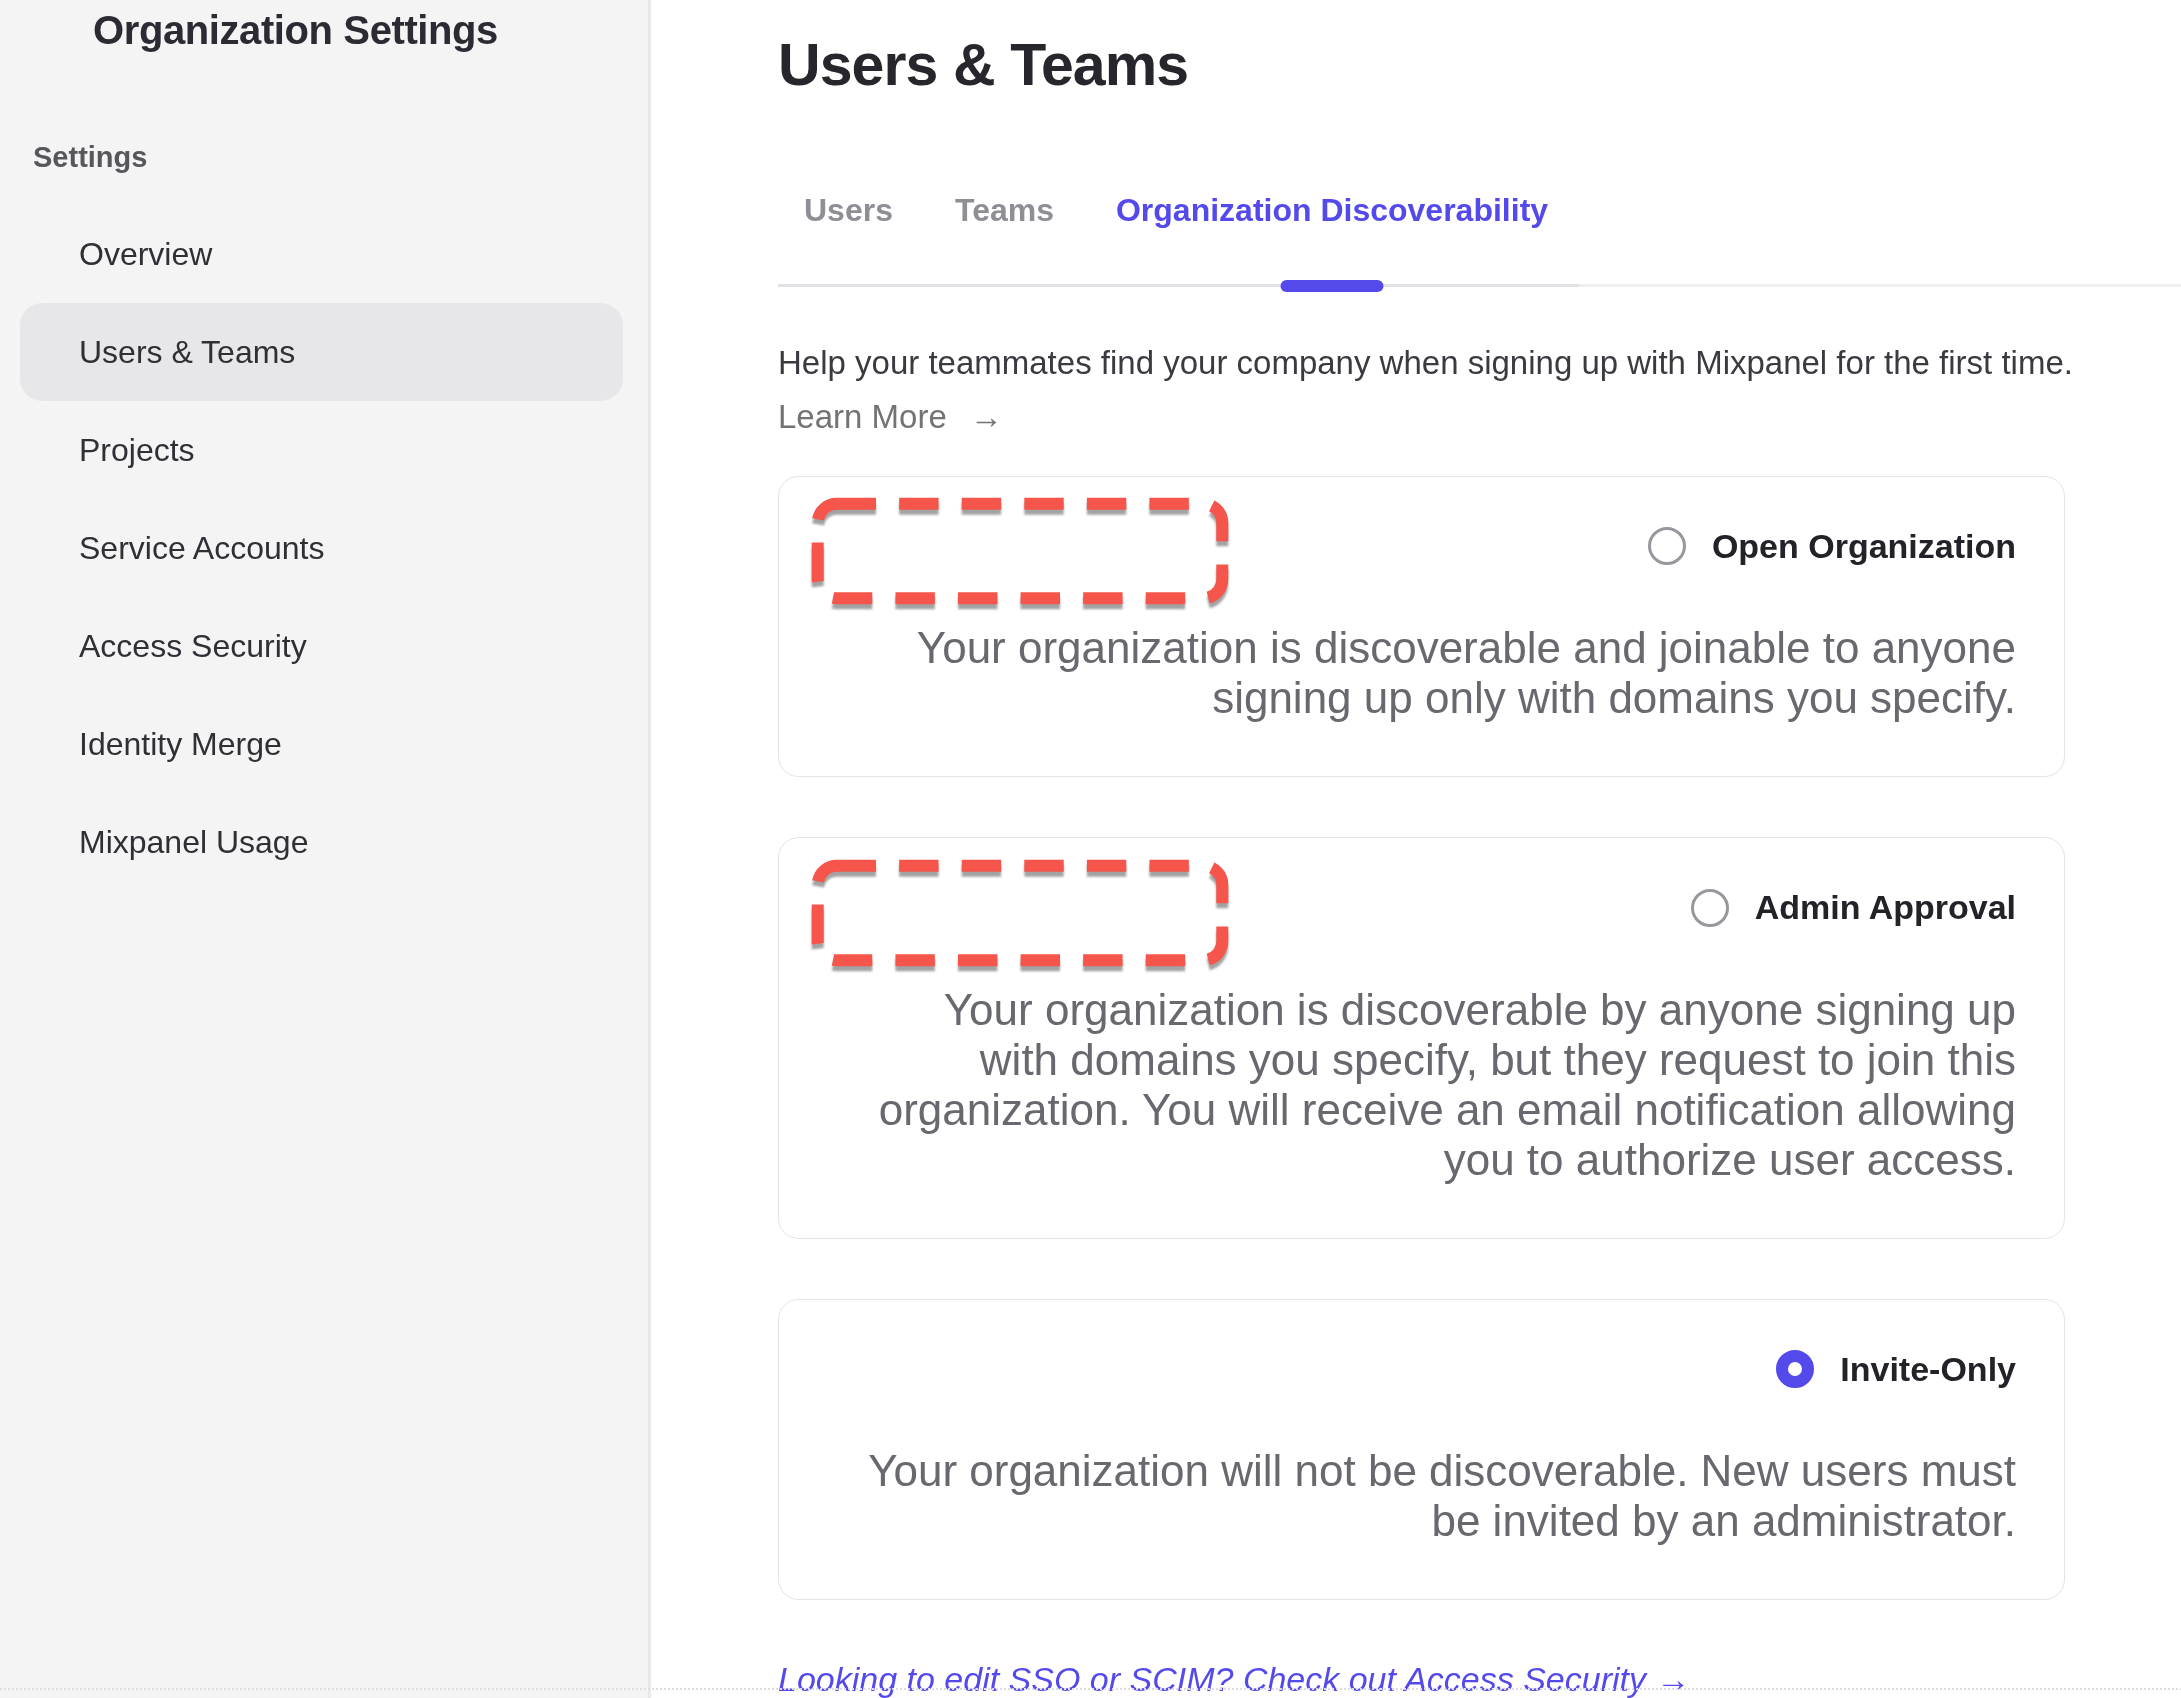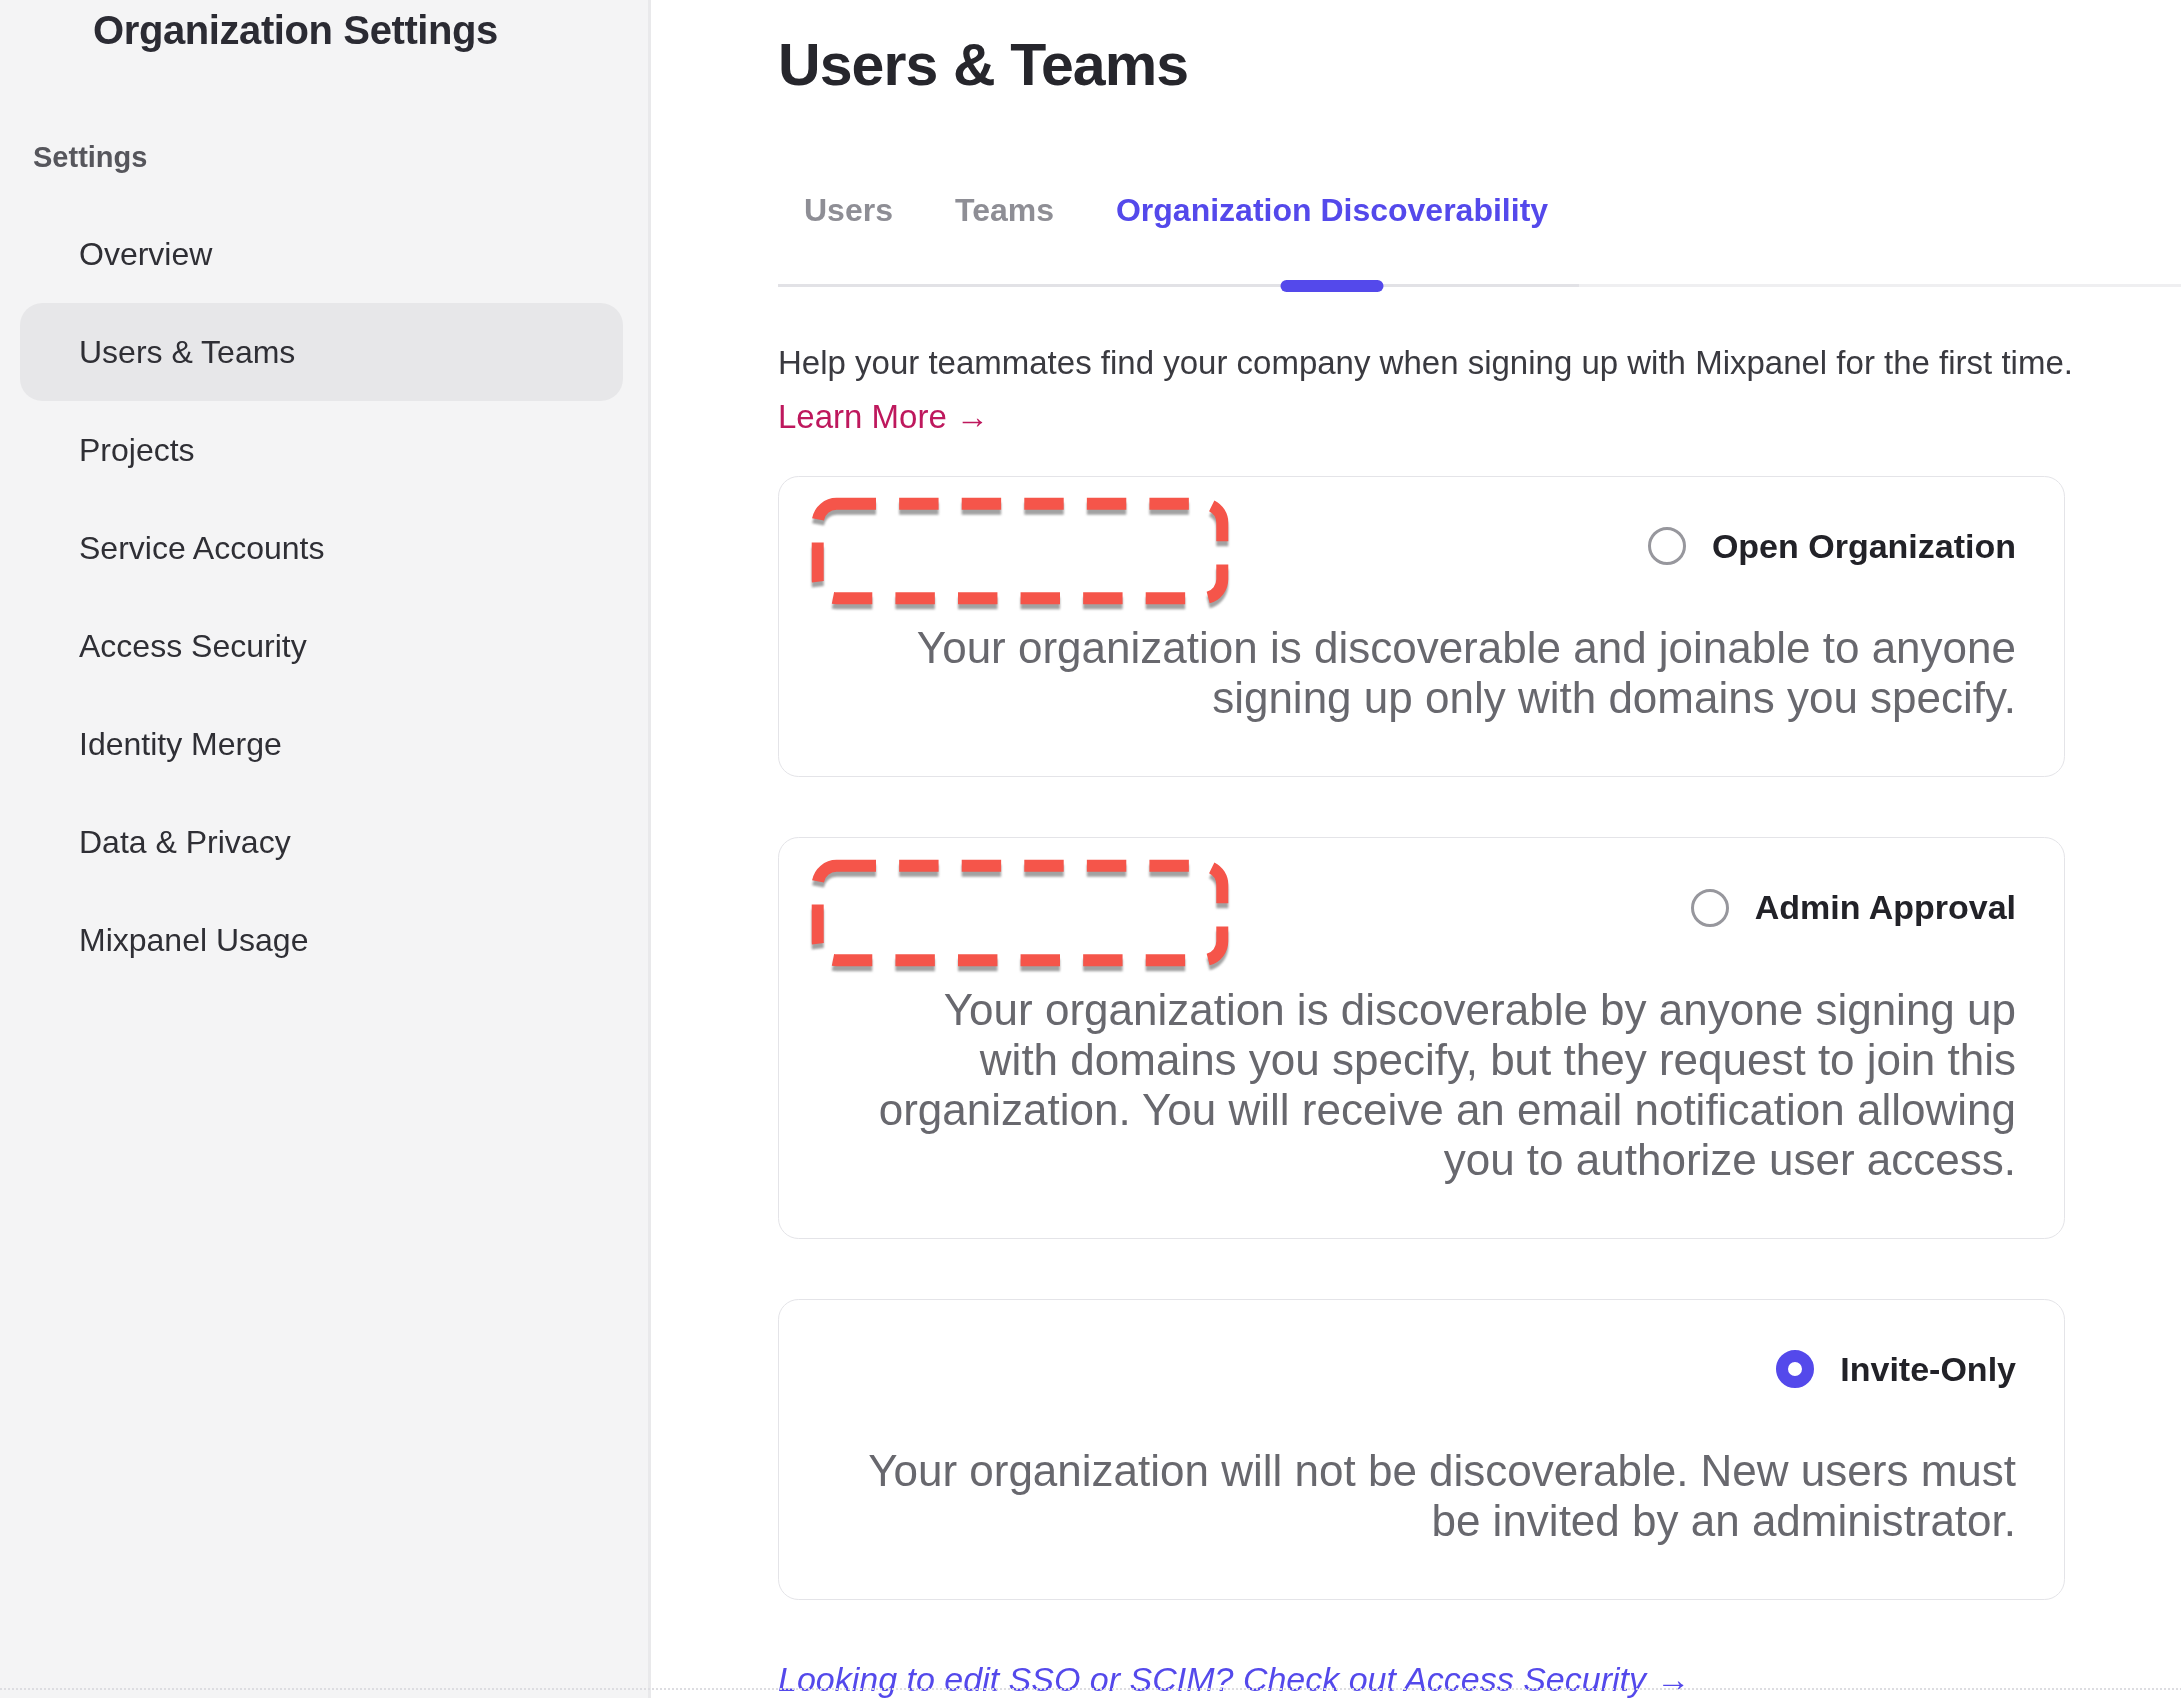--- a/index.html
+++ b/index.html
@@ -107,24 +107,24 @@
 
   .intro {
     margin-top: 57px;
     font-size: 33px;
     color: #3a3a40;
     white-space: nowrap;
   }
   .learn-more {
     display: inline-flex;
     align-items: center;
-    gap: 9px;
+    gap: 23px;
     margin-top: 15.5px;
     font-size: 33px;
-    color: #be185d;
+    color: #737373;
     text-decoration: none;
     cursor: pointer;
   }
 
   .card {
     position: relative;
     width: 1287px;
     border: 1.7px solid #e4e4e8;
     border-radius: 20.6px;
     background: #ffffff;
@@ -216,23 +216,20 @@
     <li class="nav-item">
         <span>Service Accounts</span>
       </li>
     <li class="nav-item">
         <span>Access Security</span>
       </li>
     <li class="nav-item">
         <span>Identity Merge</span>
       </li>
     <li class="nav-item">
-        <span>Data &amp; Privacy</span>
-      </li>
-    <li class="nav-item">
         <span>Mixpanel Usage</span>
       </li>
   </ul>
 </aside>
 
 <main class="main">
   <h1 class="page-title">Users &amp; Teams</h1>
 
   <div class="tabs-wrap">
     <div class="tab-list">

